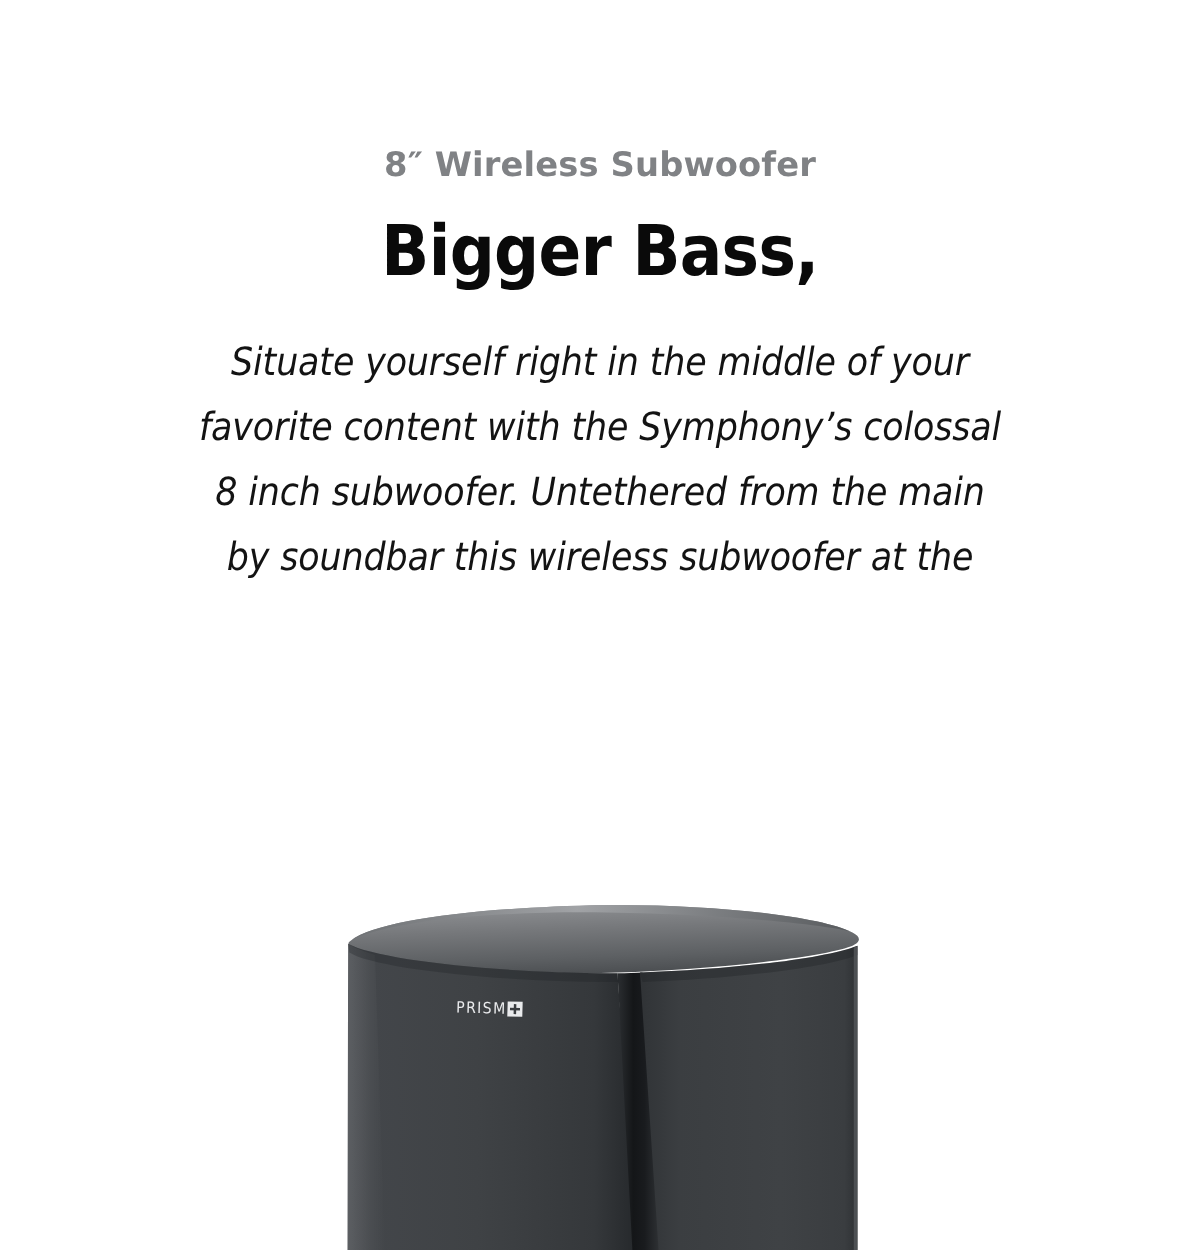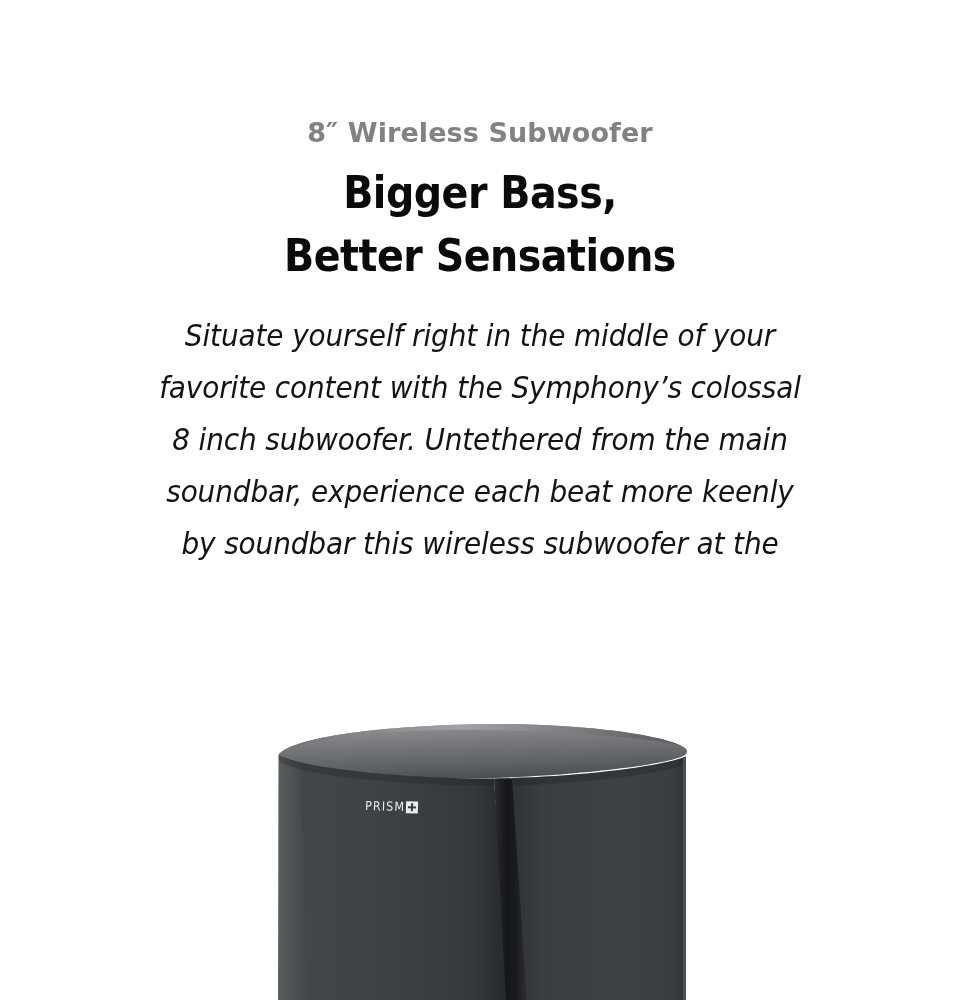--- a/index.html
+++ b/index.html
@@ -40,21 +40,21 @@
     font-weight: 700;
     letter-spacing: 0.1px;
     color: #808285;
     line-height: 1.2;
   }
 
   .headline {
     margin: 0;
     padding-top: 13px;
     font-family: "DejaVu Sans Condensed", "DejaVu Sans", "Liberation Sans", sans-serif;
-    font-size: 44px;
+    font-size: 56px;
     font-weight: 700;
     color: #0a0a0a;
     line-height: 1.42;
     letter-spacing: -0.5px;
   }
   .headline .hl-line { display: block; }
 
   .body-copy {
     margin: 0;
     padding-top: 22px;
@@ -129,28 +129,26 @@
 <body>
 
 <div class="page">
 
   <div class="copy-block">
 
     <p class="eyebrow">8″ Wireless Subwoofer</p>
 
     <h1 class="headline">
       <span class="hl-line">Bigger Bass,</span>
-      <span class="hl-line">Better Sensations</span>
     </h1>
 
     <p class="body-copy">
       <span class="bc-line">Situate yourself right in the middle of your</span>
       <span class="bc-line">favorite content with the Symphony’s colossal</span>
       <span class="bc-line">8 inch subwoofer. Untethered from the main</span>
-      <span class="bc-line">soundbar, experience each beat more keenly</span>
       <span class="bc-line">by soundbar this wireless subwoofer at the</span>
     </p>
 
   </div>
 
   <div class="product-stage">
 
     <div class="subwoofer">
       <svg width="440" height="300" viewBox="0 0 440 300" xmlns="http://www.w3.org/2000/svg">
         <defs>

